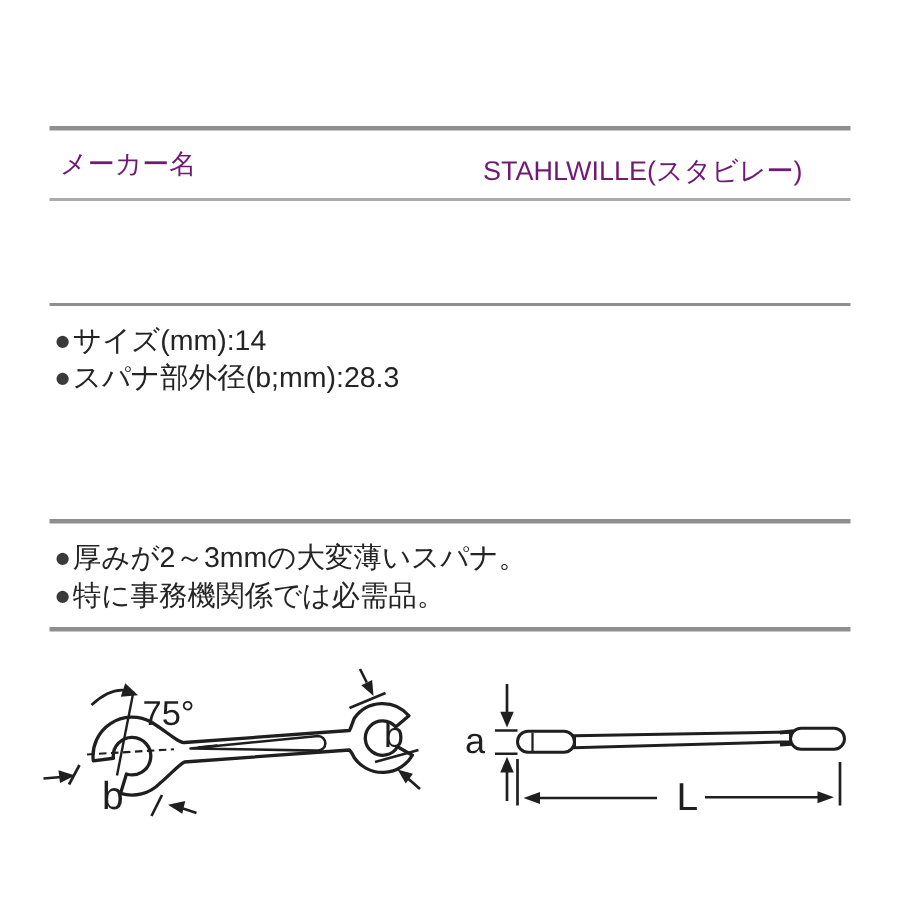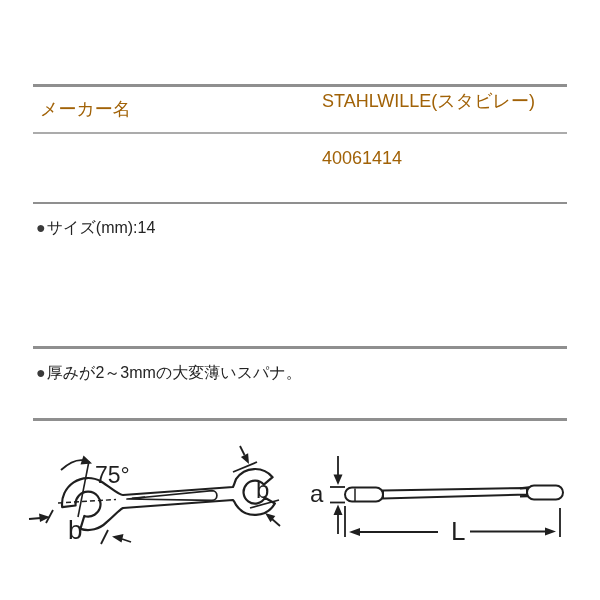--- a/index.html
+++ b/index.html
@@ -2,49 +2,50 @@
 <html><head>
 <meta charset="utf-8">
 <style>
   html,body{margin:0;padding:0;background:#ffffff;}
   body{width:600px;height:600px;position:relative;overflow:hidden;
        font-family:"Liberation Sans","DejaVu Sans",sans-serif;color:#262626;}
   .sheet{position:absolute;inset:0;background:#fff;}
   .rule{position:absolute;left:33px;width:534px;}
   .rule.heavy{height:3px;background:#8f8f8f;}
   .rule.light{height:2px;background:#ababab;}
-  .cell{position:absolute;font-size:18px;line-height:24px;white-space:nowrap;color:#a16207;}
+  .cell{position:absolute;font-size:18px;line-height:24px;white-space:nowrap;color:#701a75;}
   .list{position:absolute;left:36px;}
-  .list .row{font-size:16px;line-height:25px;white-space:nowrap;color:#242424;}
+  .list .row{font-size:19px;line-height:25px;white-space:nowrap;color:#242424;}
   .bullet{color:#3a3a3a;margin-right:1px;}
   svg{position:absolute;}
   svg text{font-family:"Liberation Sans","DejaVu Sans",sans-serif;fill:#1f1f1f;}
   .ink{stroke:#1f1f1f;}
 </style>
 </head>
 <body>
 
 <div class="sheet">
 
   <div class="rule heavy" style="top:84px"></div>
   <div class="rule light" style="top:132px"></div>
   <div class="rule heavy" style="top:202px;height:2px"></div>
   <div class="rule heavy" style="top:346px"></div>
   <div class="rule heavy" style="top:418px"></div>
 
   <div class="cell" style="left:40px;top:97px">メーカー名</div>
-  <div class="cell" style="left:322px;top:89px">STAHLWILLE(スタビレー)</div>
-  <div class="cell" style="left:322px;top:146px">40061414</div>
+  <div class="cell" style="left:322px;top:102px">STAHLWILLE(スタビレー)</div>
 
   <div class="list" style="top:215px">
     <div class="row"><span class="bullet">●</span><span>サイズ(mm):14</span></div>
+    <div class="row"><span class="bullet">●</span><span>スパナ部外径(b;mm):28.3</span></div>
   </div>
 
   <div class="list" style="top:360px">
     <div class="row"><span class="bullet">●</span><span>厚みが2～3mmの大変薄いスパナ。</span></div>
+    <div class="row"><span class="bullet">●</span><span>特に事務機関係では必需品。</span></div>
   </div>
 
   <svg style="left:28px;top:438px" width="280" height="125" viewBox="0 0 280 125">
 
     <path class="ink" d="M 73,43.5
              A 26 26 0 0 0 34.2,69.2
              L 47.6,67.5
              A 12.5 12.5 0 1 1 56.3,78
              L 52.4,90.9
              A 26 26 0 0 0 78.4,84.4

